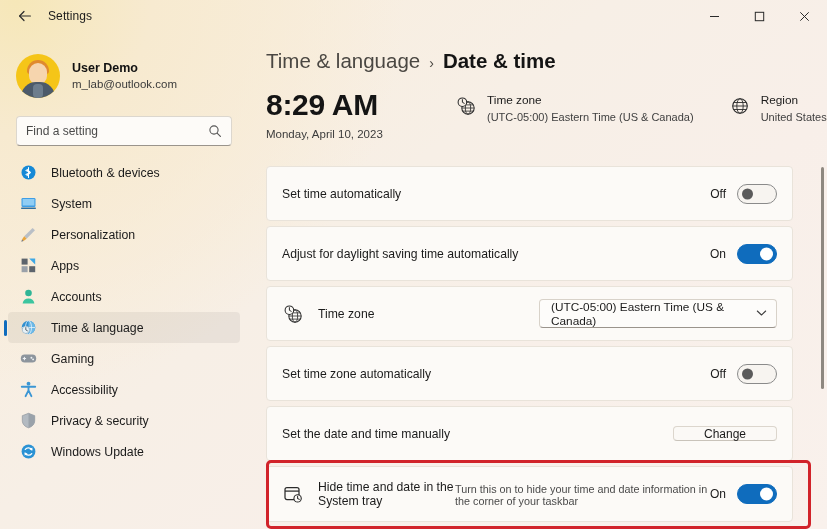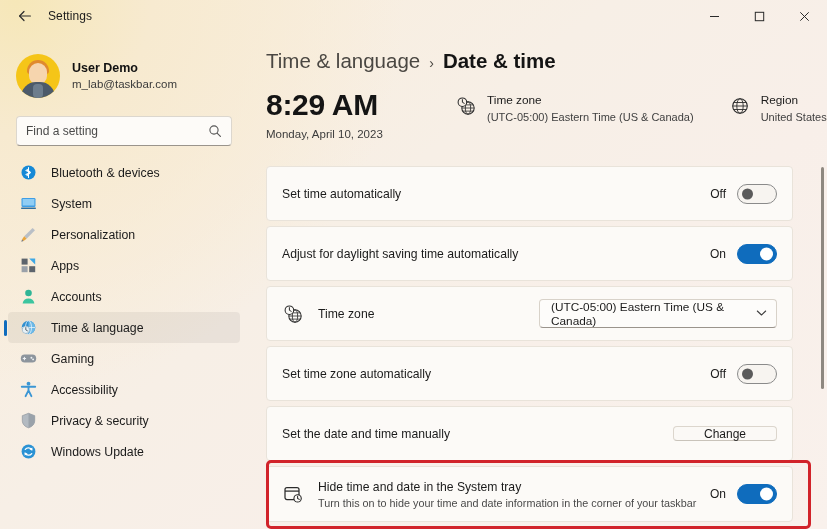--- a/index.html
+++ b/index.html
@@ -240,21 +240,21 @@
     align-items: center;
     padding: 0 15px;
   }
   .card-icon {
     width: 22px; height: 22px;
     margin-right: 14px;
     display: flex; align-items: center; justify-content: center;
     flex: 0 0 auto;
   }
   .card-label { font-size: 12.2px; color: #1b1b1b; }
-  .card-textcol { display: flex; flex-direction: column; justify-content: center; }
+  .card-textcol { display: flex; flex-direction: row; justify-content: center; }
   .card-sub { font-size: 10.8px; color: #4a4a4a; margin-top: 3px; }
   .card-right {
     margin-left: auto;
     display: flex;
     align-items: center;
     gap: 11px;
   }
   .state-text { font-size: 12px; color: #1b1b1b; }
 
   .toggle {
@@ -378,21 +378,21 @@
     <div class="profile">
       <div class="avatar">
         <div class="hair"></div>
         <div class="face"></div>
         <div class="neck"></div>
         <div class="body"></div>
         <div class="collar"></div>
       </div>
       <div class="profile-text">
         <div class="profile-name">User Demo</div>
-        <div class="profile-mail">m_lab@taskbar.com</div>
+        <div class="profile-mail">m_lab@outlook.com</div>
       </div>
     </div>
 
     <div class="search-wrap">
       <input class="search-input" type="text" placeholder="Find a setting" style="">
       <svg class="search-icon" width="14" height="14" viewBox="0 0 14 14">
         <circle cx="6" cy="6" r="4.1" fill="none" stroke="#3a3a3a" stroke-width="1.1"></circle>
         <path d="M9.1 9.1 L12.4 12.4" stroke="#3a3a3a" stroke-width="1.1" stroke-linecap="round"></path>
       </svg>
     </div>

